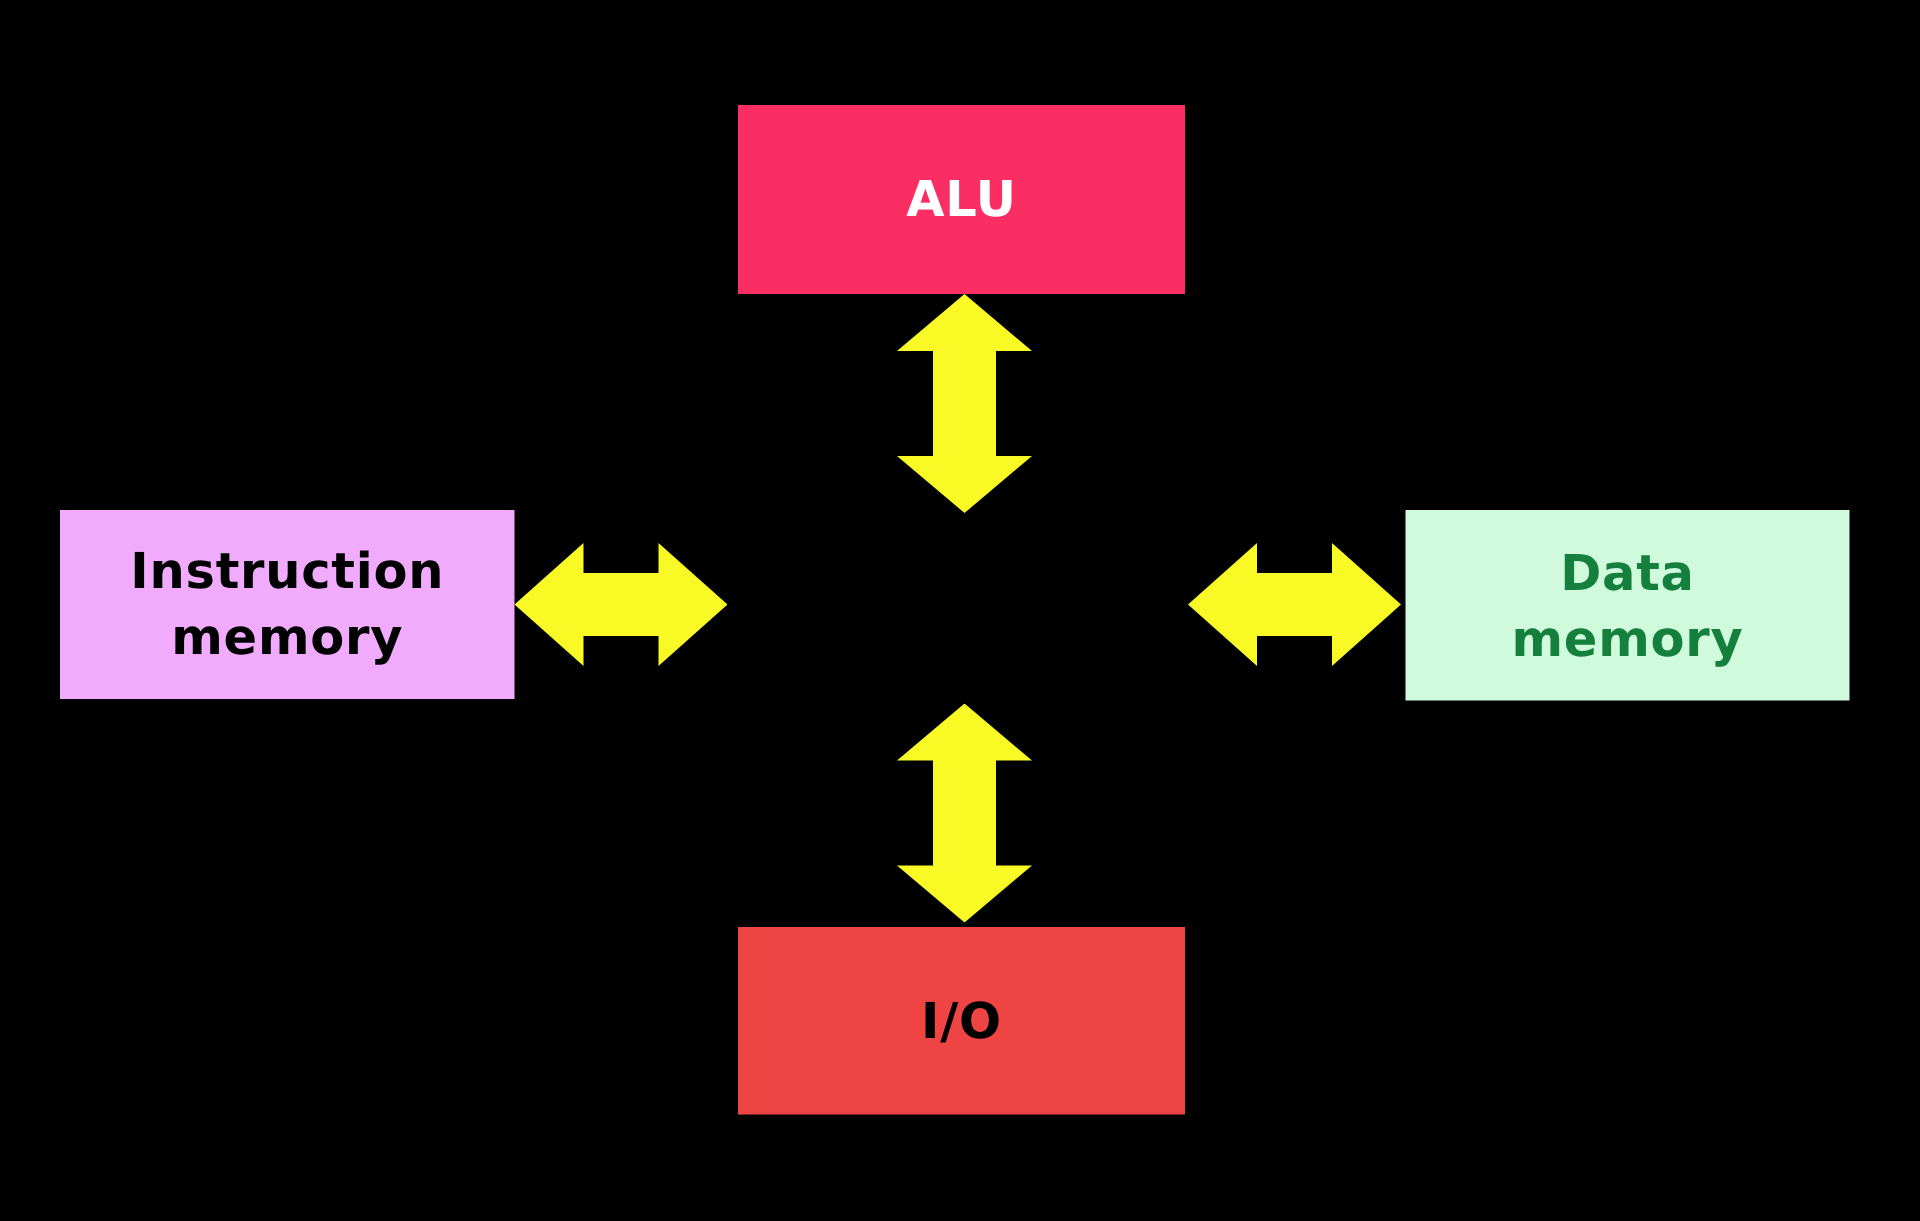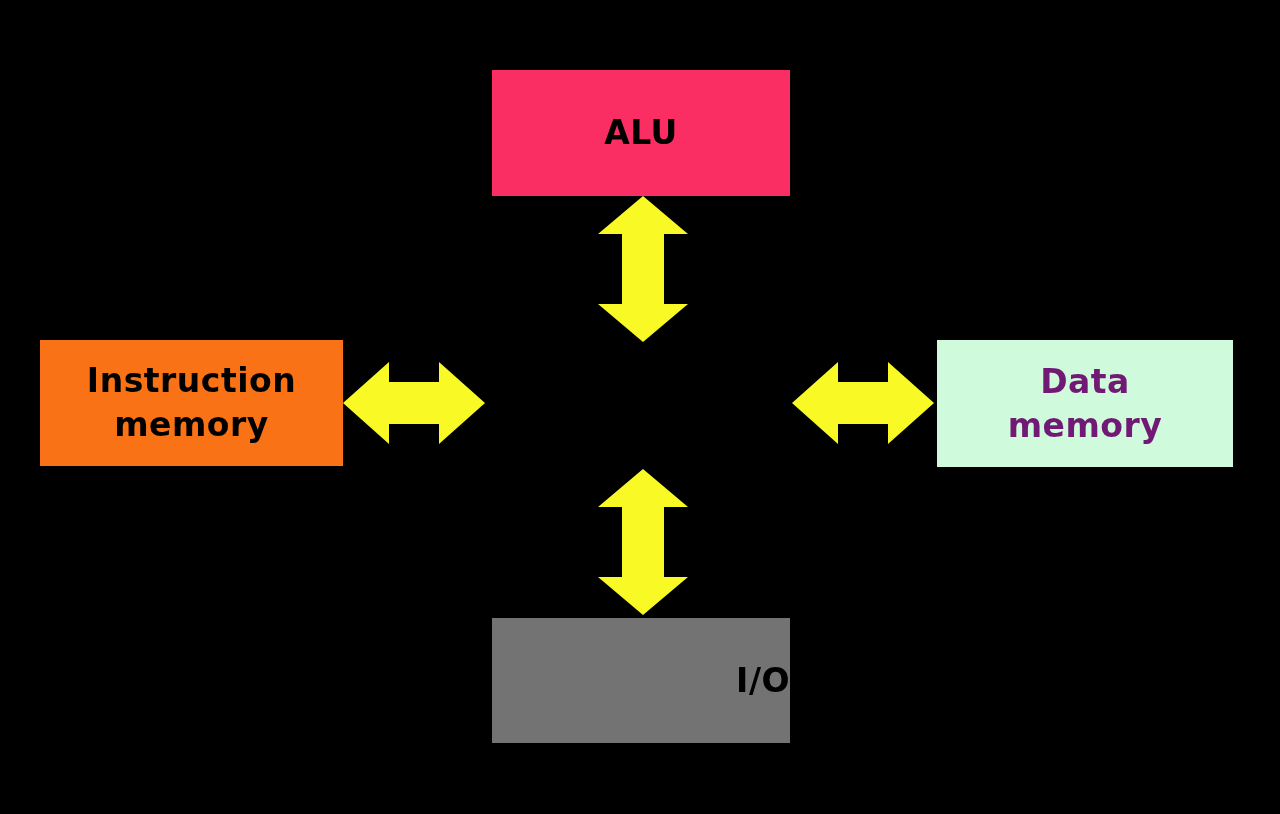--- a/index.html
+++ b/index.html
@@ -42,35 +42,35 @@
   .arrow-control-io          { left: 598px; top: 469px; width: 90px;  height: 146px; }
   .arrow-instruction-control { left: 343px; top: 362px; width: 142px; height: 82px;  }
   .arrow-control-data        { left: 792px; top: 362px; width: 142px; height: 82px;  }
 </style>
 </head>
 <body>
 
 <div class="stage" style="background-color: rgb(0, 0, 0);">
 
   <div class="node node-alu" style="background-color: rgb(251, 46, 99);">
-    <span class="label" style="color: #000000;">ALU</span>
+    <span class="label" style="color: #ffffff;">ALU</span>
   </div>
 
-  <div class="node node-instruction-memory" style="background-color: #f97316;">
+  <div class="node node-instruction-memory" style="background-color: #f0abfc;">
     <span class="label" style="color: rgb(0, 0, 0);">Instruction
 memory</span>
   </div>
 
 
   <div class="node node-data-memory" style="background-color: rgb(207, 250, 219);">
-    <span class="label" style="color: #701a75;">Data
+    <span class="label" style="color: #15803d;">Data
 memory</span>
   </div>
 
-  <div class="node node-io" style="background-color: #737373; justify-content: flex-end;">
+  <div class="node node-io" style="background-color: #ef4444;">
     <span class="label" style="color: rgb(0, 0, 0);">I/O</span>
   </div>
 
   <svg class="arrow arrow-alu-control" viewBox="0 0 90 146" preserveAspectRatio="none">
     <polygon points="45,0 90,38 66,38 66,108 90,108 45,146 0,108 24,108 24,38 0,38" style="fill: rgb(249, 249, 37);"></polygon>
   </svg>
 
   <svg class="arrow arrow-control-io" viewBox="0 0 90 146" preserveAspectRatio="none">
     <polygon points="45,0 90,38 66,38 66,108 90,108 45,146 0,108 24,108 24,38 0,38" style="fill: rgb(249, 249, 37);"></polygon>
   </svg>

